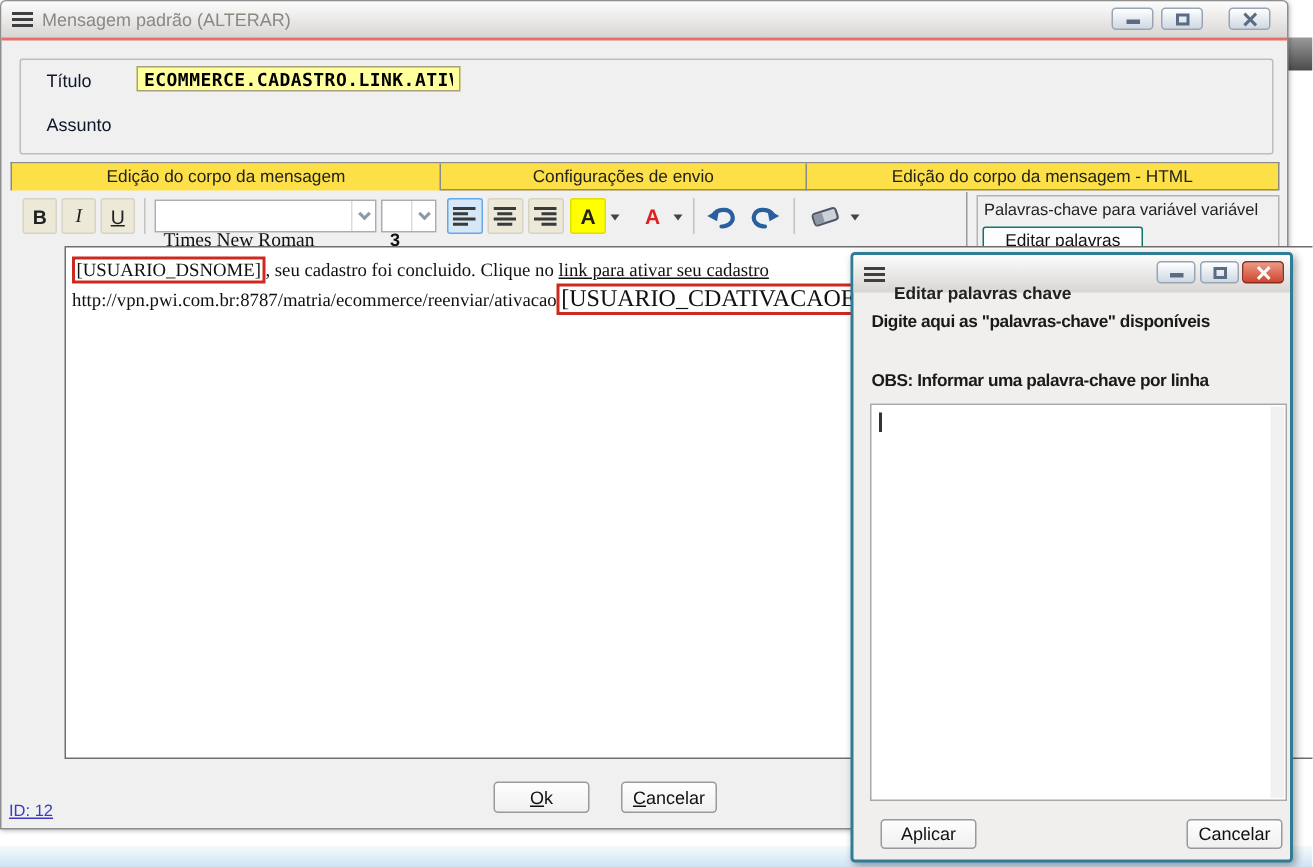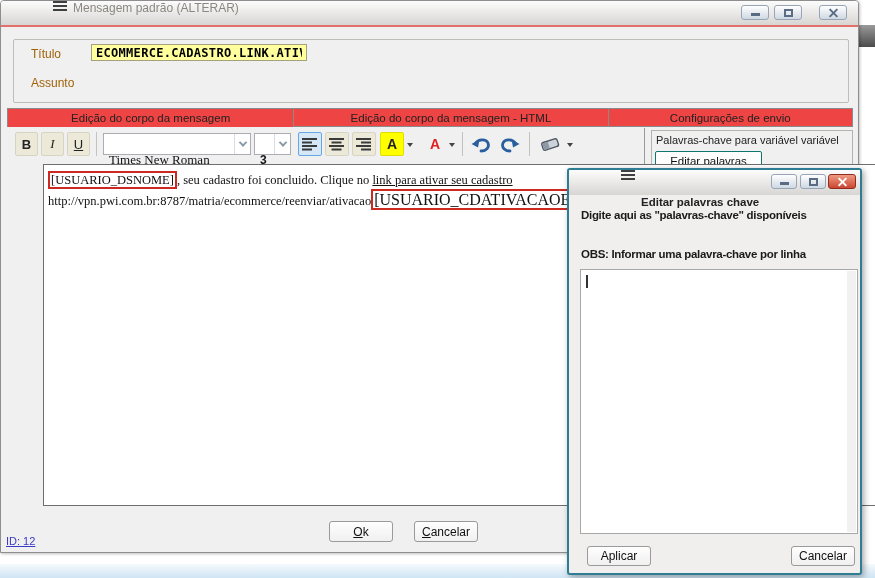--- a/index.html
+++ b/index.html
@@ -13,21 +13,21 @@
     background:linear-gradient(#9a9a9a,#4b4b4b); }
   .bg-bluestrip { left:0; top:564px; width:875px; height:14px;
     background:linear-gradient(#f5fafd,#cfe4f3); }
 
   
   .main-window { left:0; top:0; width:859px; height:553px;
     background:#f0f0f0; border:1px solid #8e8e8e; border-radius:4px 4px 0 0;
     box-shadow:1px 1px 3px rgba(0,0,0,.25); }
   .titlebar { left:0; top:0; right:0; height:24px;
     background:linear-gradient(#fcfcfc,#d8d6d3); border-radius:3px 3px 0 0;
-    display:flex; align-items:flex-start;padding-left:45px; }
+    display:flex; align-items:center; }
   .redline { left:0; top:24px; right:0; height:2px; background:#e4706b; }
 
   .hamburger { width:14px; height:10px; margin:0 6px 0 7px; display:flex;
     flex-direction:column; justify-content:space-between; }
   .hamburger i { display:block; height:2px; background:#3f3f3f; }
   .title-text { font-size:12px; color:#8b8781; }
   .dlg .title-text { color:#222; font-weight:bold; font-size:11.5px;margin-top:26px; }
 
   .winbtn { width:28px; height:15px; border:1px solid #97a5b7; border-radius:3px;
     background:linear-gradient(#ffffff,#cfd8e2); position:absolute; top:4px; }
@@ -35,30 +35,30 @@
   .winbtn .box { position:absolute; left:9px; top:3px; width:9px; height:8px;
     border:2px solid #5a6b84; background:transparent; }
   .winbtn .x1,.winbtn .x2 { position:absolute; left:8px; top:6px; width:11px; height:2px; background:#5a6b84; }
   .winbtn .x1 { transform:rotate(45deg);} .winbtn .x2 { transform:rotate(-45deg);}
   .winbtn.red { background:linear-gradient(#ef9a83,#cc4632); border-color:#8e2b1e; }
   .winbtn.red .x1,.winbtn.red .x2 { background:#ffffff; }
 
   
   .fields-group { left:12px; top:38px; width:836px; height:64px;
     border:1px solid #bfbdb8; border-radius:2px; }
-  .field-label { font-size:12px; color:#a16207; }
+  .field-label { font-size:12px; color:#0f172a; }
   .yellow-input { background:#ffff9e; border:1px solid #a6a07c; height:17px;
     font-family:"DejaVu Sans Mono", monospace; font-weight:bold; font-size:12px;
     color:#000; padding:0 4px; letter-spacing:0.3px; }
 
   
   .tabs { left:6px; top:107px; width:846px; height:19px; display:flex;
     border-top:1px solid #8a8a8a; border-left:1px solid #8a8a8a; border-right:1px solid #8a8a8a; }
   .tab { font-size:11.5px; color:#222; display:flex; align-items:center; justify-content:center;
-    border-right:1px solid #8a8a8a; background:#ef4444; }
+    border-right:1px solid #8a8a8a; background:#fde047; }
   .tab:last-child { border-right:none; }
   .tab.inactive { border-bottom:1px solid #8a8a8a; }
 
   
   .tbtn { position:absolute; top:131px; height:24px; display:flex; align-items:center;
     justify-content:center; background:#ece9d8; border:1px solid #d8d4c2; border-radius:2px;
     font-size:13px; color:#222; }
   .tbtn.flat { background:transparent; border-color:transparent; }
   .tbtn.selected { background:#d6e7f8; border:1px solid #66a7e8; }
   .tsep { position:absolute; top:131px; width:1px; height:24px; background:#c4c2bd; }
@@ -144,22 +144,22 @@
   </div>
   <div class="abs redline"></div>
 
   <div class="abs fields-group"></div>
   <span class="abs field-label" style="left:30px; top:46px;">Título</span>
   <input class="abs yellow-input" style="left: 90px; top: 43px; width: 216px;" value="ECOMMERCE.CADASTRO.LINK.ATIV">
   <span class="abs field-label" style="left:30px; top:75px;">Assunto</span>
 
   <div class="abs tabs">
     <div class="tab" style="width:287px;">Edição do corpo da mensagem</div>
+    <div class="tab inactive" style="width:244px;">Configurações de envio</div>
     <div class="tab inactive" style="width:315px;">Edição do corpo da mensagem - HTML</div>
-    <div class="tab inactive" style="width:244px;">Configurações de envio</div>
   </div>
 
   <div class="tbtn" style="left:14px; width:23px; font-weight:bold;">B</div>
   <div class="tbtn" style="left:40px; width:23px; font-style:italic; font-family:'Liberation Serif',serif;">I</div>
   <div class="tbtn" style="left:66px; width:23px; text-decoration:underline;">U</div>
   <div class="tsep" style="left:95px;"></div>
 
   <div class="combo font" style="left:102px; width:148px;">
     <span class="val">Times New Roman</span>
     <span class="arrowzone">

